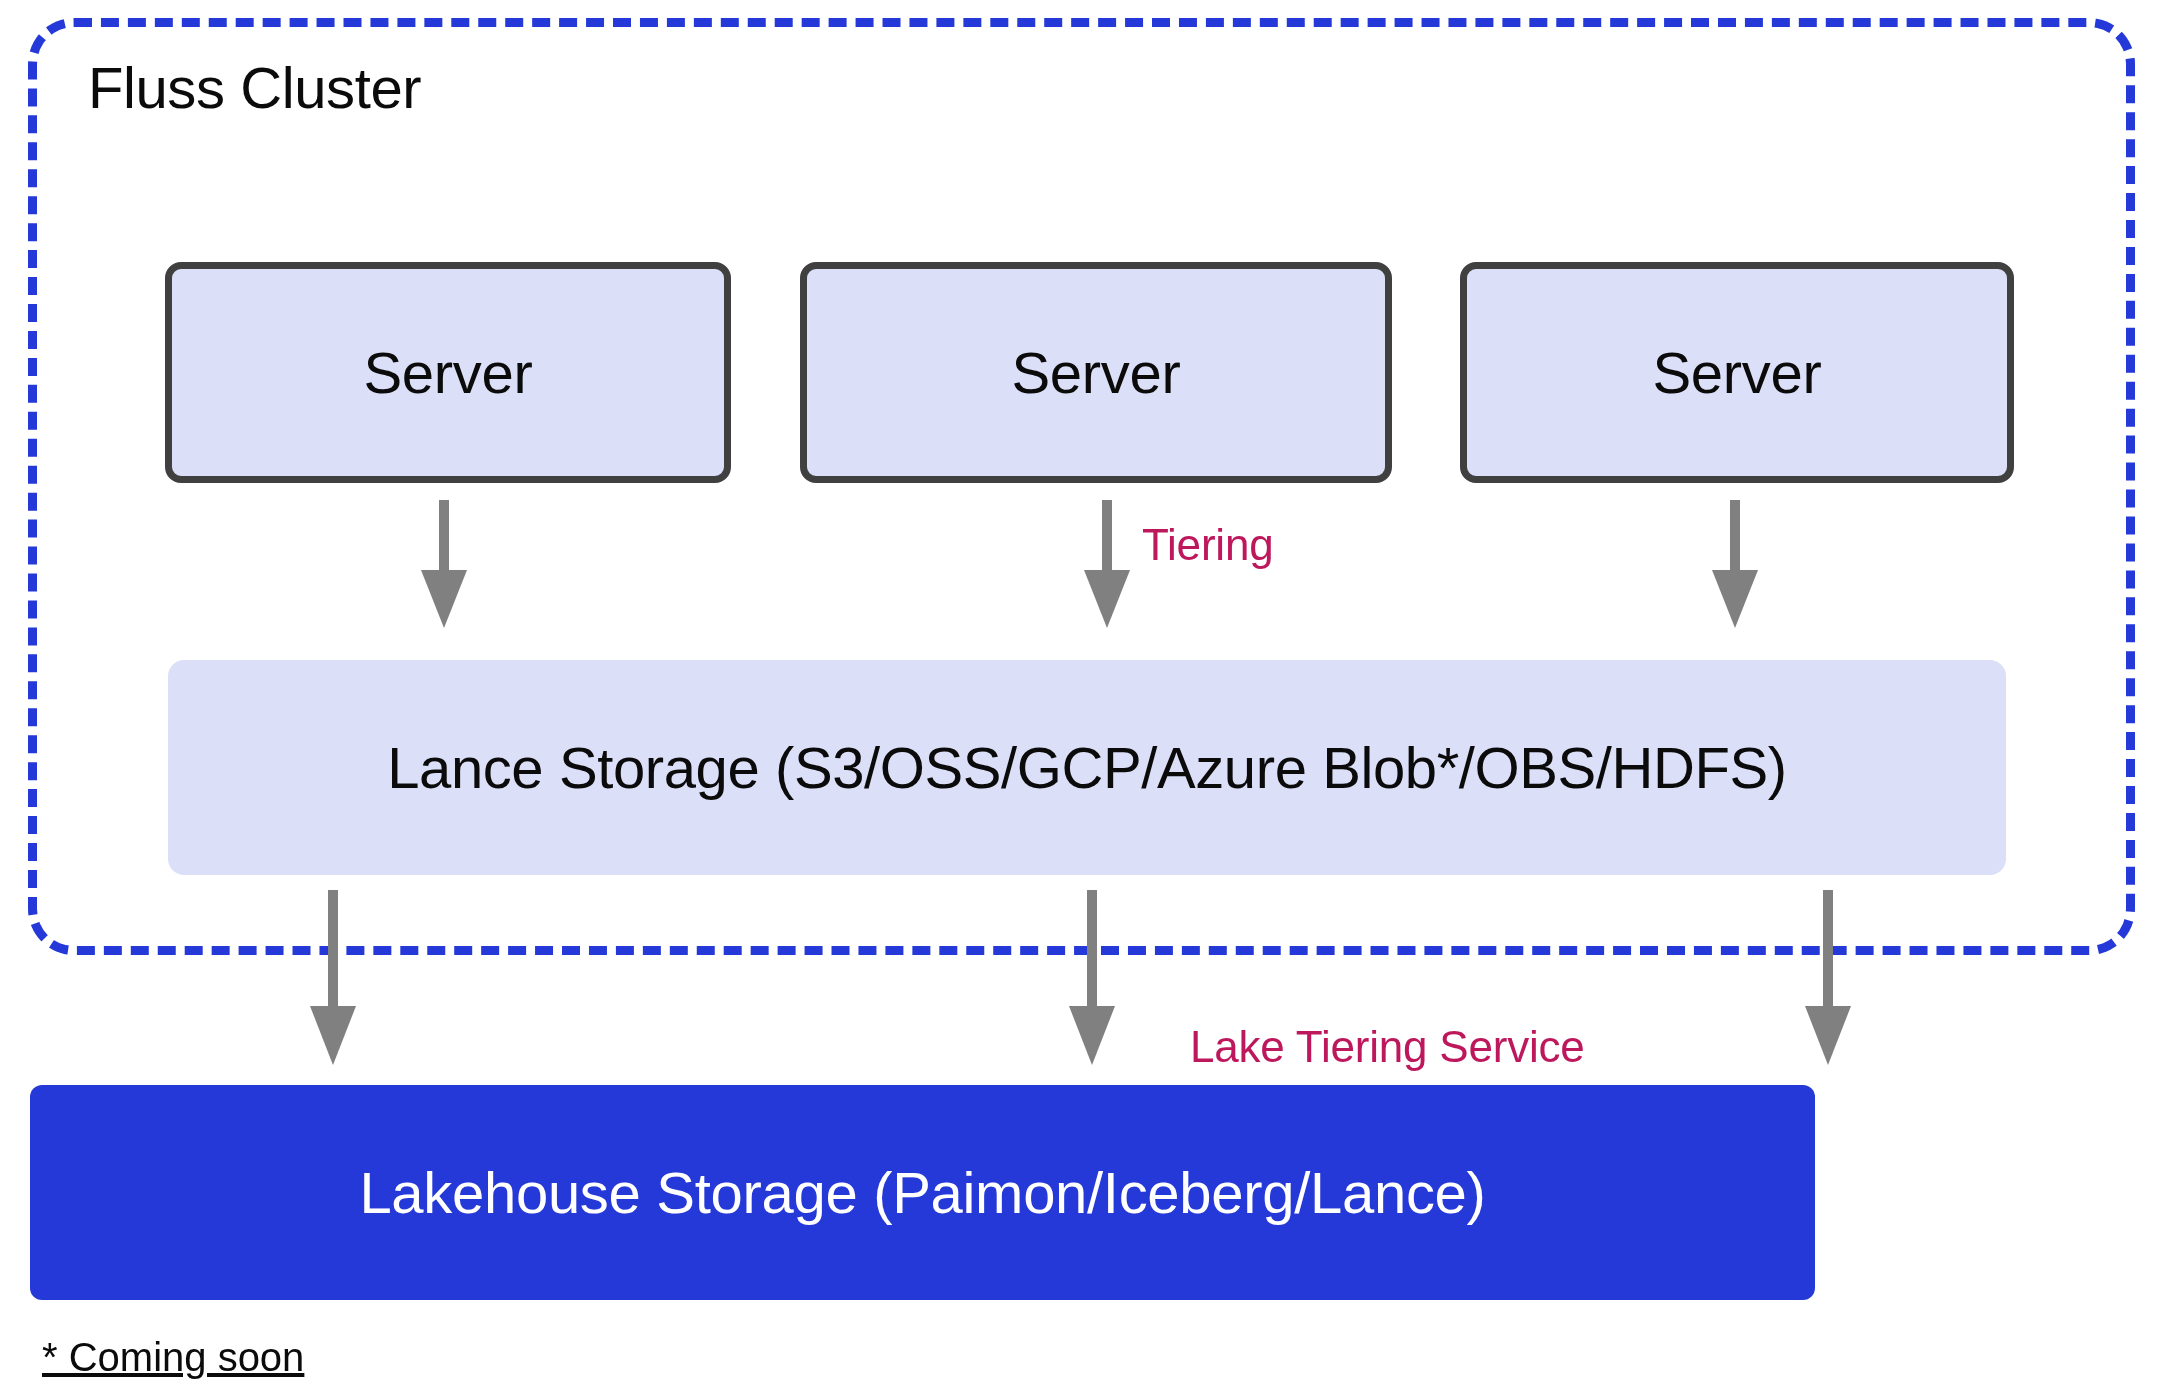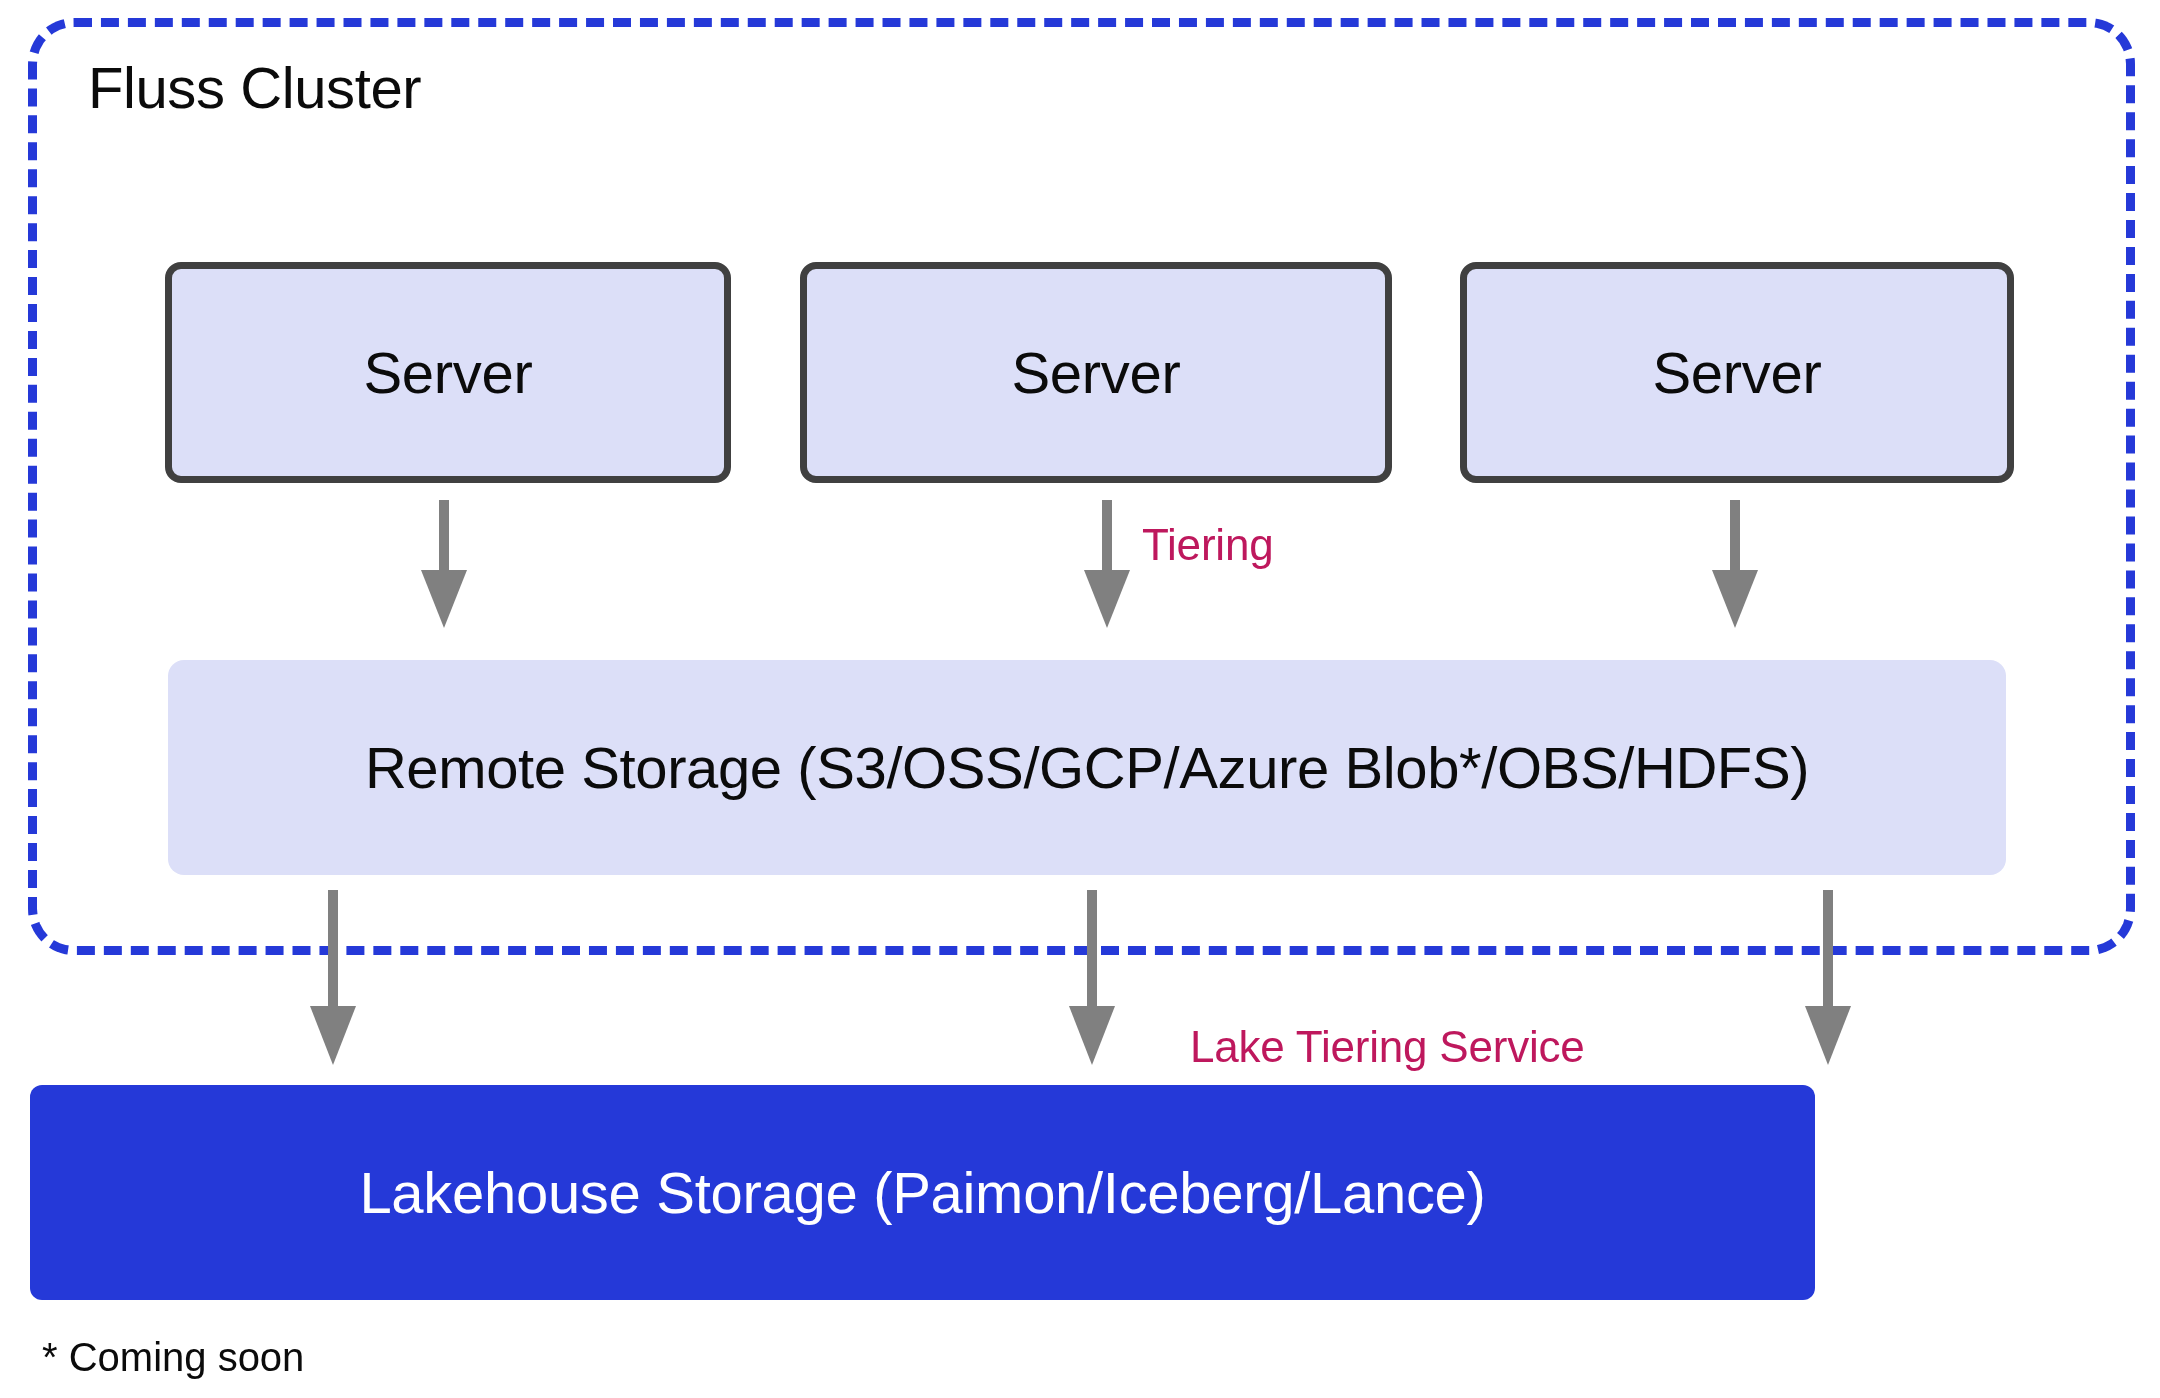--- a/index.html
+++ b/index.html
@@ -130,20 +130,21 @@
 
   
   .footnote {
     position: absolute;
     left: 42px;
     top: 1337px;
     font-size: 40px;
     color: #0b0b0b;
     line-height: 1;
     white-space: nowrap;
+    text-decoration: underline;
   }
 </style>
 </head>
 <body>
 
 <div id="diagram">
 
   <div class="cluster-boundary"></div>
 
   <div class="cluster-title">Fluss Cluster</div>
@@ -167,21 +168,21 @@
     <polygon points="3,70 49,70 26,128" fill="#808080"></polygon>
   </svg>
   <svg class="arrow" style="left:1709px; top:500px;" width="52" height="132" viewBox="0 0 52 132">
     <rect x="21" y="0" width="10" height="72" fill="#808080"></rect>
     <polygon points="3,70 49,70 26,128" fill="#808080"></polygon>
   </svg>
 
   <div id="label-tiering" class="edge-label">Tiering</div>
 
   <div class="remote-storage">
-    <span class="remote-storage-label">Remote Storage (S3/OSS/GCP/Azure Blob*/OBS/HDFS)</span>
+    <span class="remote-storage-label">Lance Storage (S3/OSS/GCP/Azure Blob*/OBS/HDFS)</span>
   </div>
 
   <svg class="arrow" style="left:307px; top:890px;" width="52" height="180" viewBox="0 0 52 180">
     <rect x="21" y="0" width="10" height="118" fill="#808080"></rect>
     <polygon points="3,116 49,116 26,175" fill="#808080"></polygon>
   </svg>
   <svg class="arrow" style="left:1066px; top:890px;" width="52" height="180" viewBox="0 0 52 180">
     <rect x="21" y="0" width="10" height="118" fill="#808080"></rect>
     <polygon points="3,116 49,116 26,175" fill="#808080"></polygon>
   </svg>

